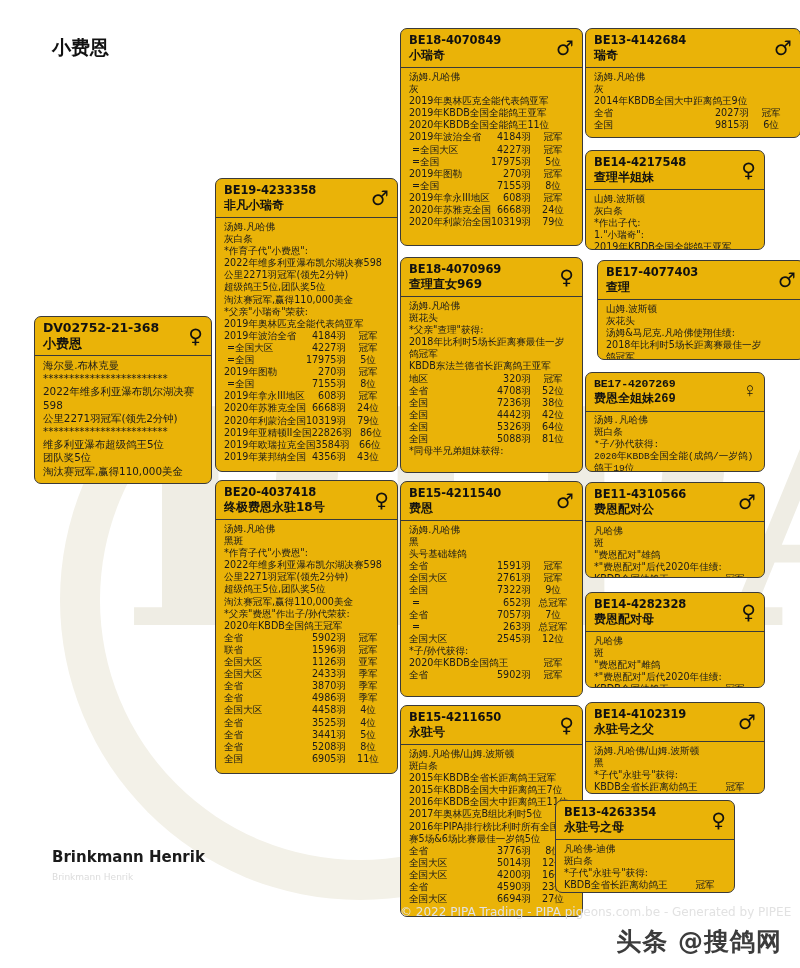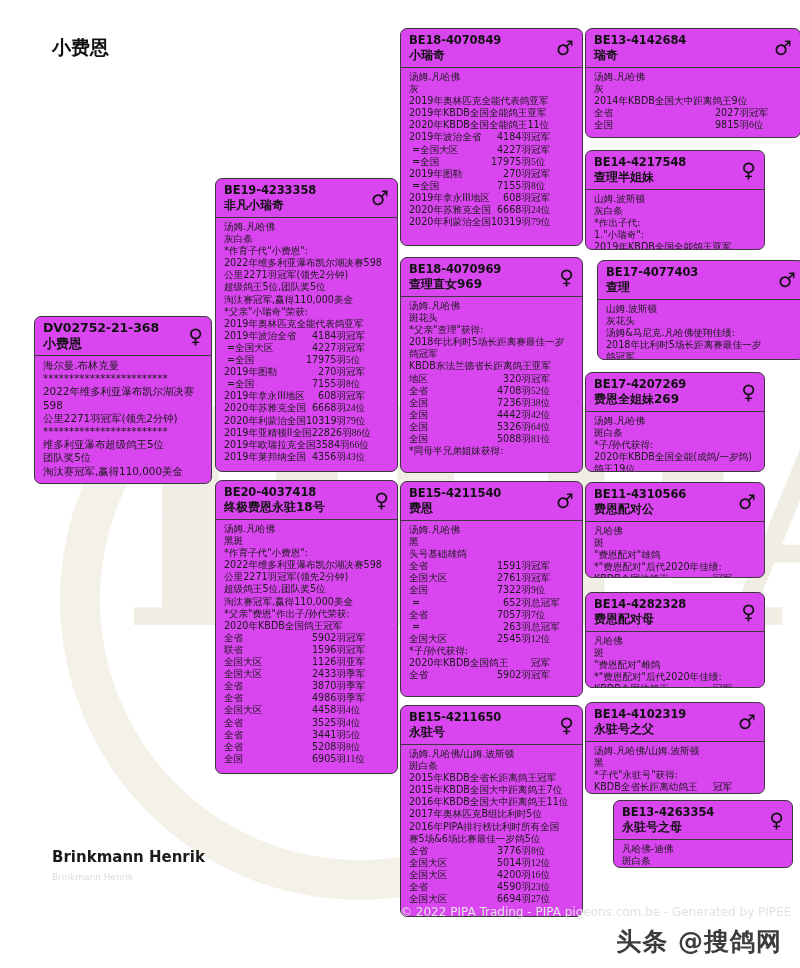--- a/index.html
+++ b/index.html
@@ -110,21 +110,21 @@
     font-family: "DejaVu Sans", "Liberation Sans", sans-serif;
     letter-spacing: 1px;
     z-index: 6;
     white-space: nowrap;
   }
 
   
   .card {
     position: absolute;
     box-sizing: border-box;
-    background: #d946ef;
+    background: #eab308;
     border: 1.6px solid #3a3a3a;
     border-radius: 7px;
     overflow: hidden;
     z-index: 3;
   }
   .card-head {
     box-sizing: border-box;
     padding: 4px 7px 4px 8px;
     border-bottom: 1.4px solid #3a3a3a;
     position: relative;
@@ -160,21 +160,21 @@
     line-height: 12.1px;
     color: #1a1a1a;
     white-space: pre-wrap;
   }
   .card-body .row {
     display: flex;
     white-space: pre;
   }
   .card-body .row .c1 { flex: 0 0 auto; }
   .card-body .row .c2 { margin-left: auto; text-align: left; }
-  .card-body .row .c3 { width: 44px; text-align: left; font-family: Liberation Serif, serif; }
+  .card-body .row .c3 { width: 44px; text-align: center; }
 
   
   .card.big .card-id { font-size: 12.5px; }
   .card.big .card-name { font-size: 13px; }
   .card.big .card-body { font-size: 10.4px; line-height: 13.2px; }
 </style>
 </head>
 <body>
 
 <div id="watermark-arc"></div>
@@ -267,21 +267,21 @@
 
 <div class="card" style="left:585px; top:260px; width:208px; height:100px;margin-left:12px;">
   <div class="card-head">
     <div class="card-id">BE17-4077403</div>
     <div class="card-name">查理</div>
     <div class="sex-glyph">♂</div>
   </div>
   <div class="card-body"><div>山姆.波斯顿</div><div>灰花头</div><div>汤姆&amp;马尼克.凡哈佛使翔佳绩:</div><div>2018年比利时5场长距离赛最佳一岁</div><div>鸽冠军</div></div>
 </div>
 
-<div class="card" style="left:585px; top:372px; width:180px; height:100px;">
+<div class="card" style="left:585px; top:372px; width:180px; height:100px;font-family:Liberation Mono, monospace;">
   <div class="card-head">
     <div class="card-id">BE17-4207269</div>
     <div class="card-name">费恩全姐妹269</div>
     <div class="sex-glyph">♀</div>
   </div>
   <div class="card-body"><div>汤姆.凡哈佛</div><div>斑白条</div><div>*子/孙代获得:</div><div>2020年KBDB全国全能(成鸽/一岁鸽)</div><div>鸽王19位</div></div>
 </div>
 
 <div class="card" style="left:585px; top:482px; width:180px; height:96px;">
   <div class="card-head">
@@ -303,21 +303,21 @@
 
 <div class="card" style="left:585px; top:702px; width:180px; height:92px;">
   <div class="card-head">
     <div class="card-id">BE14-4102319</div>
     <div class="card-name">永驻号之父</div>
     <div class="sex-glyph">♂</div>
   </div>
   <div class="card-body"><div>汤姆.凡哈佛/山姆.波斯顿</div><div>黑</div><div>*子代"永驻号"获得:</div><div class="row"><span class="c1">KBDB全省长距离幼鸽王</span><span class="c2"></span><span class="c3">冠军</span></div><div class="row"><span class="c1">KBDB全省中距离幼鸽王</span><span class="c2"></span><span class="c3">亚军</span></div></div>
 </div>
 
-<div class="card" style="left:613px; top:800px; width:180px; height:68px;">
+<div class="card" style="left:555px; top:800px; width:180px; height:93px;">
   <div class="card-head">
     <div class="card-id">BE13-4263354</div>
     <div class="card-name">永驻号之母</div>
     <div class="sex-glyph">♀</div>
   </div>
   <div class="card-body"><div>凡哈佛-迪佛</div><div>斑白条</div><div>*子代"永驻号"获得:</div><div class="row"><span class="c1">KBDB全省长距离幼鸽王</span><span class="c2"></span><span class="c3">冠军</span></div><div class="row"><span class="c1">KBDB全省中距离幼鸽王</span><span class="c2"></span><span class="c3">亚军</span></div></div>
 </div>
 
 <div id="breeder">Brinkmann Henrik</div>
 <div id="breeder-sub">Brinkmann Henrik</div>

